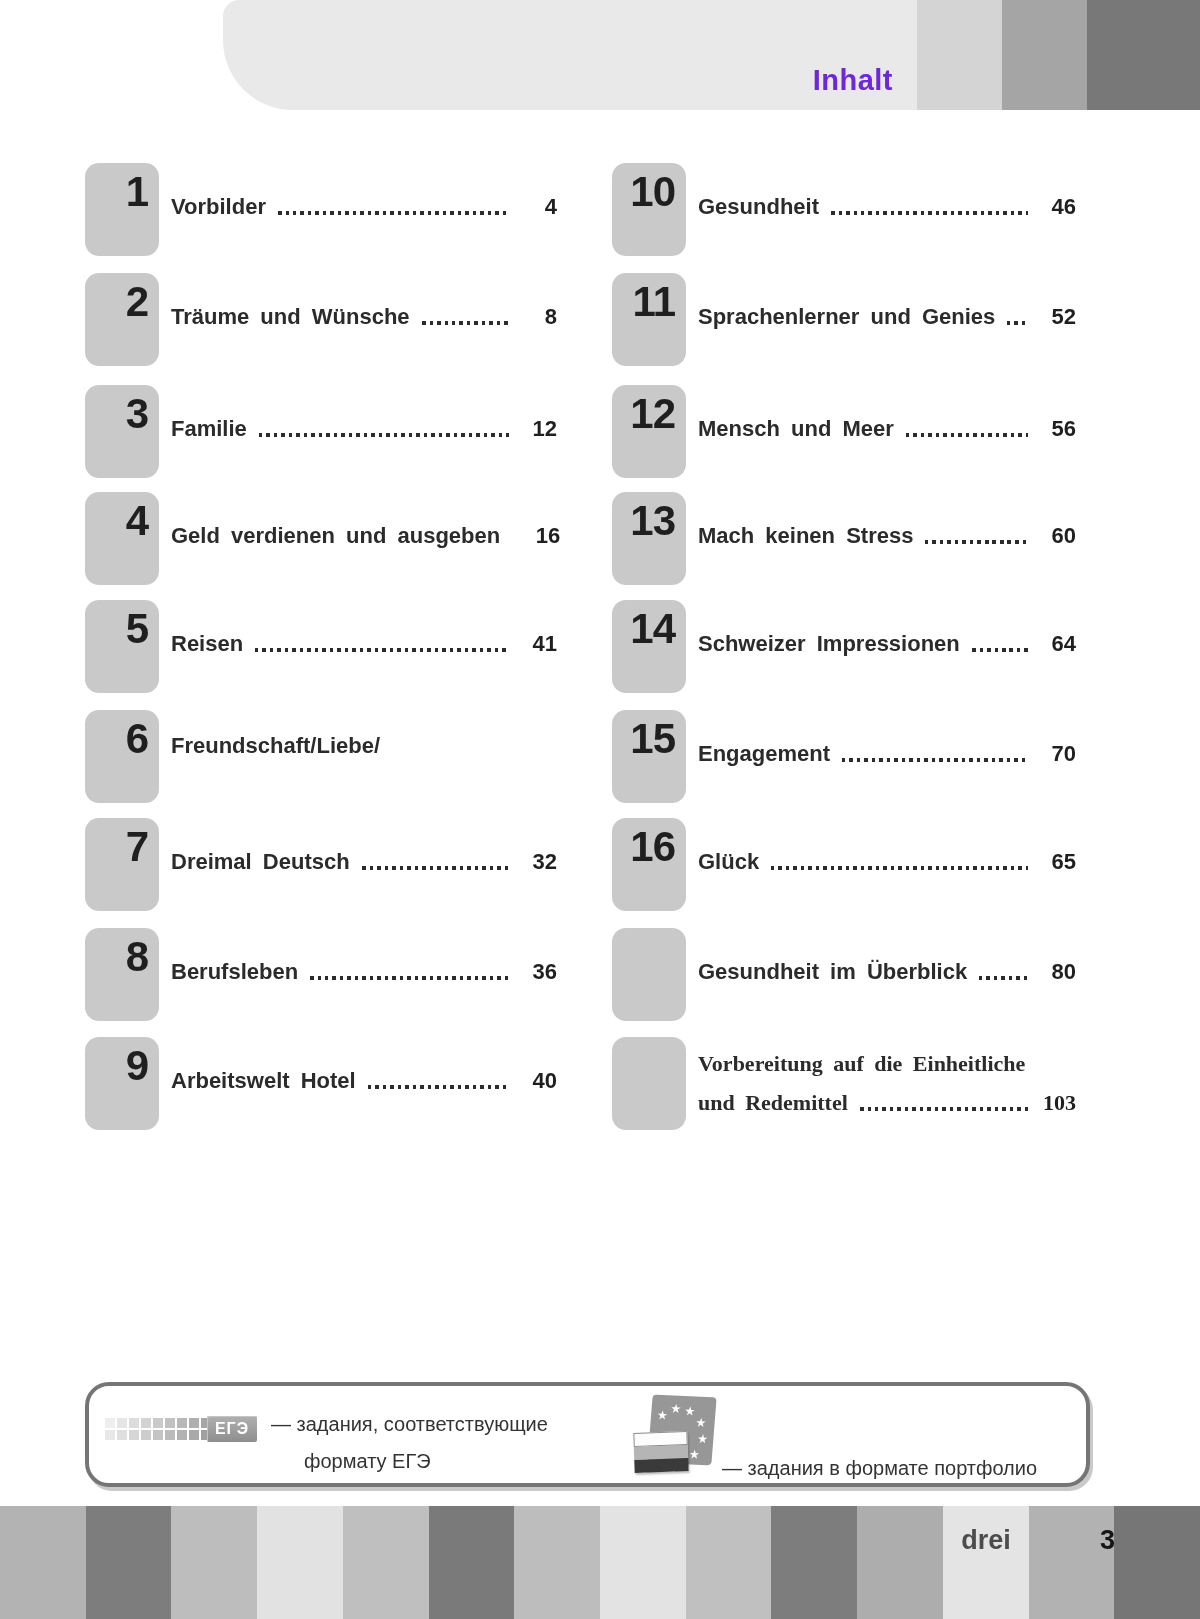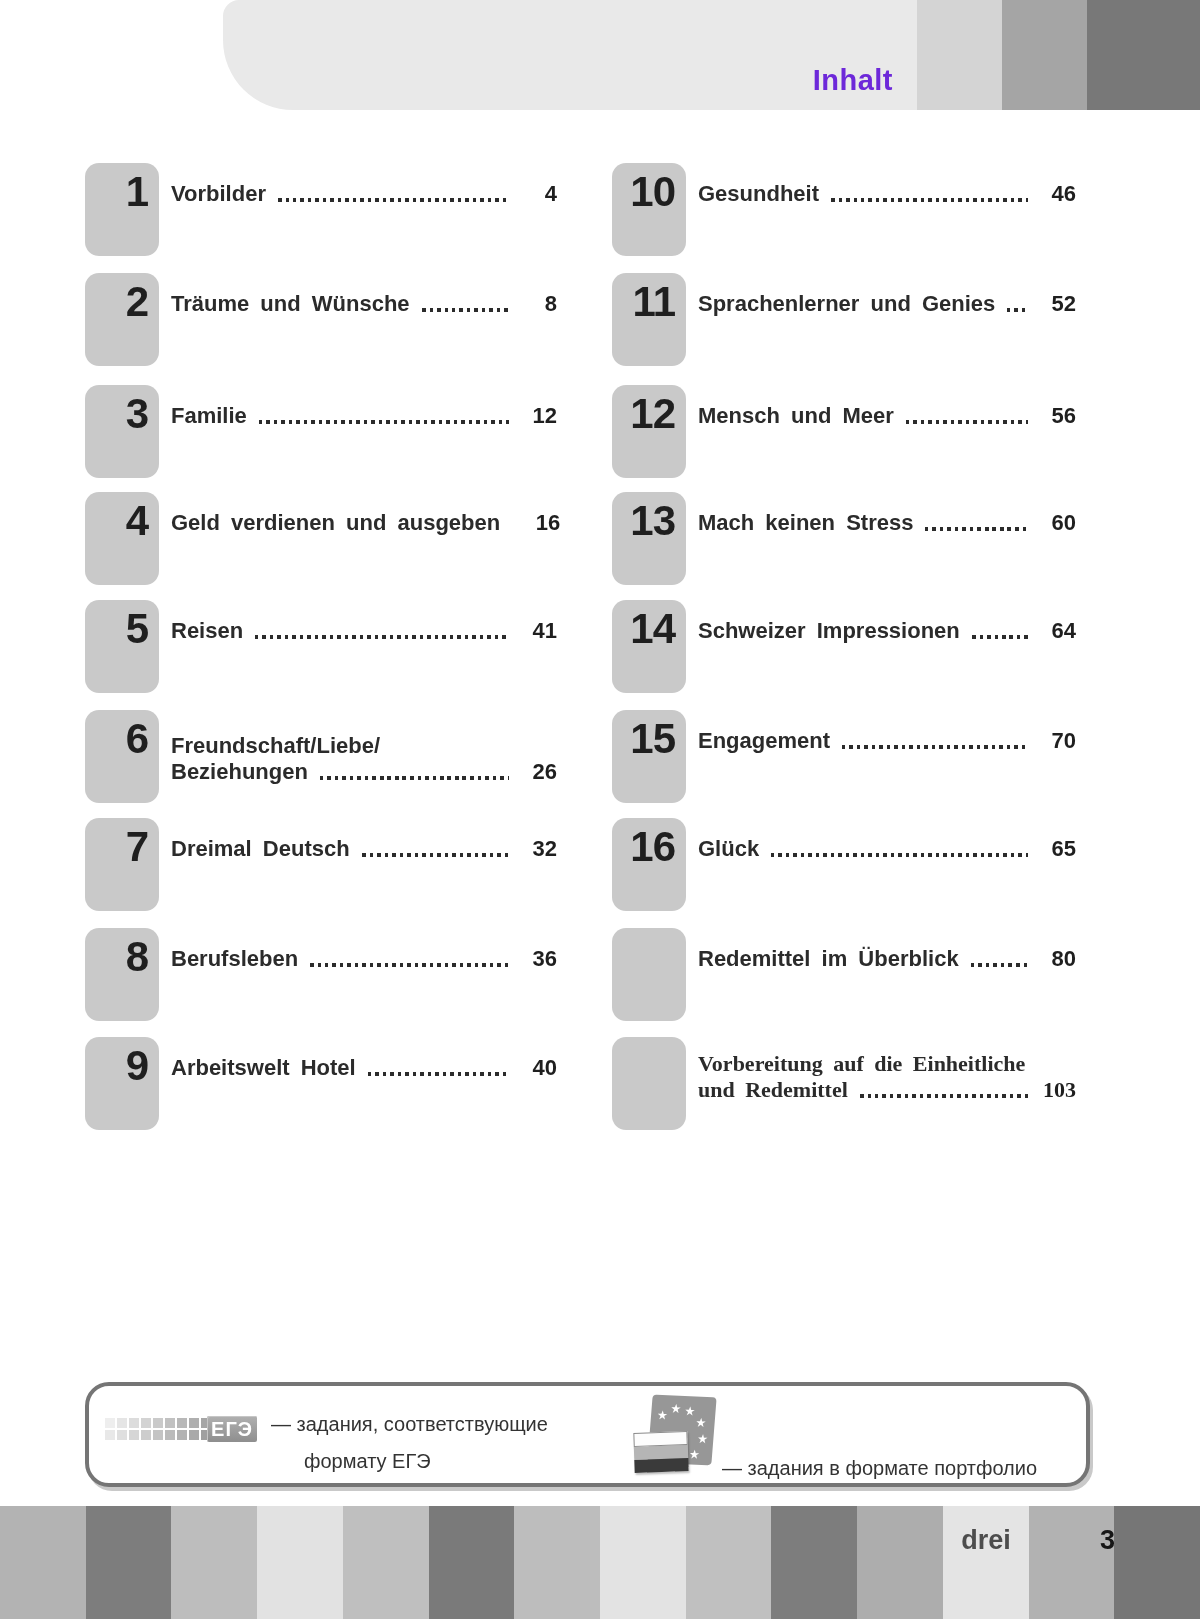--- a/index.html
+++ b/index.html
@@ -22,34 +22,34 @@
   .col-right{left:612px;width:464px;height:1200px;}
   .entry{position:absolute;left:0;display:flex;}
   .tile{width:74px;height:93px;background:#c9c9c9;border-radius:14px;flex:none;}
   .num{display:block;text-align:right;padding:8px 11px 0 0;font-size:42px;font-weight:bold;
     color:#1f1f1f;line-height:1;letter-spacing:-1px;}
   .txt{flex:none;margin-left:12px;}
   .col-left .txt{width:386px;}
   .col-right .txt{width:378px;}
   .tline{line-height:26px;font-size:22px;font-weight:bold;color:#2b2b2b;word-spacing:5px;white-space:nowrap;}
   .tline.last{display:flex;align-items:baseline;white-space:normal;}
-  .tline .t{flex:none;white-space:nowrap;}
+  .tline .t{flex:none;white-space:nowrap;margin-top:13px;}
   .leader{flex:1;align-self:flex-end;height:4px;margin:0 0 5px 12px;min-width:0;
     background:repeating-linear-gradient(90deg,#2b2b2b 0 3.5px,transparent 3.5px 7.5px);}
   .pg{flex:none;width:48px;text-align:right;font-size:22px;font-weight:bold;color:#1f1f1f;}
 
   
   .legend{position:absolute;left:85px;top:1382px;width:997px;height:97px;background:#fff;
     border:4px solid #757575;border-radius:24px;box-shadow:3px 4px 0 #c9c9c9;}
   .ege-pixels{position:absolute;left:16px;top:32px;display:grid;
     grid-template-columns:repeat(9,10px);grid-auto-rows:10px;gap:2px;}
   .ege-pixels i{display:block;}
   .ege-badge{position:absolute;left:118px;top:30px;width:50px;height:26px;border-radius:2px;
     background:linear-gradient(180deg,#b0b0b0,#8e8e8e);box-shadow:inset 1px 1px 0 #c6c6c6;
-    color:#fff;font-weight:bold;font-size:20px;text-align:center;line-height:26px;letter-spacing:1px;}
+    color:#fff;font-weight:bold;font-size:16px;text-align:center;line-height:26px;letter-spacing:1px;}
   .legend-text{position:absolute;top:20px;font-size:20px;color:#333;line-height:37px;}
   .ege-text{left:182px;}
   .ege-text .l2{display:block;padding-left:33px;}
   .portfolio-text{left:633px;margin-top:44px;}
   .portfolio-icon{position:absolute;left:545px;top:6px;width:84px;height:84px;}
   .pflag{position:absolute;left:16px;top:4px;width:64px;height:68px;background:#979797;
     border-radius:4px;transform:rotate(2.5deg) skewX(-2deg);}
   .pflag .st{position:absolute;color:#fff;font-size:12px;line-height:1;}
   .pflag .st:nth-of-type(1){left:6px;top:14px;}
   .pflag .st:nth-of-type(2){left:19px;top:7px;}
@@ -143,25 +143,20 @@
             <span class="pg">41</span>
           </div>
         </div>
       </div>
       <div class="entry" style="top: 710px;">
         <div class="tile">
           <span class="num">6</span>
         </div>
         <div class="txt" style="padding-top: 23px;">
           <div class="tline"><span class="t">Freundschaft/Liebe/</span></div>
-          <div class="tline last">
-            <span class="t">Beziehungen</span>
-            <span class="leader"></span>
-            <span class="pg">26</span>
-          </div>
         </div>
       </div>
       <div class="entry" style="top: 818px;">
         <div class="tile">
           <span class="num">7</span>
         </div>
         <div class="txt" style="padding-top: 18px;">
           <div class="tline last">
             <span class="t">Dreimal Deutsch</span>
             <span class="leader"></span>
@@ -278,21 +273,21 @@
             <span class="pg">65</span>
           </div>
         </div>
       </div>
       <div class="entry" style="top: 928px;">
         <div class="tile">
           <span class="num"></span>
         </div>
         <div class="txt" style="padding-top: 18px;">
           <div class="tline last">
-            <span class="t">Redemittel im Überblick</span>
+            <span class="t">Gesundheit im Überblick</span>
             <span class="leader"></span>
             <span class="pg">80</span>
           </div>
         </div>
       </div>
       <div class="entry" style="top: 1037px; font-family: Liberation Serif, serif;">
         <div class="tile">
           <span class="num"></span>
         </div>
         <div class="txt" style="padding-top: 14px;">

